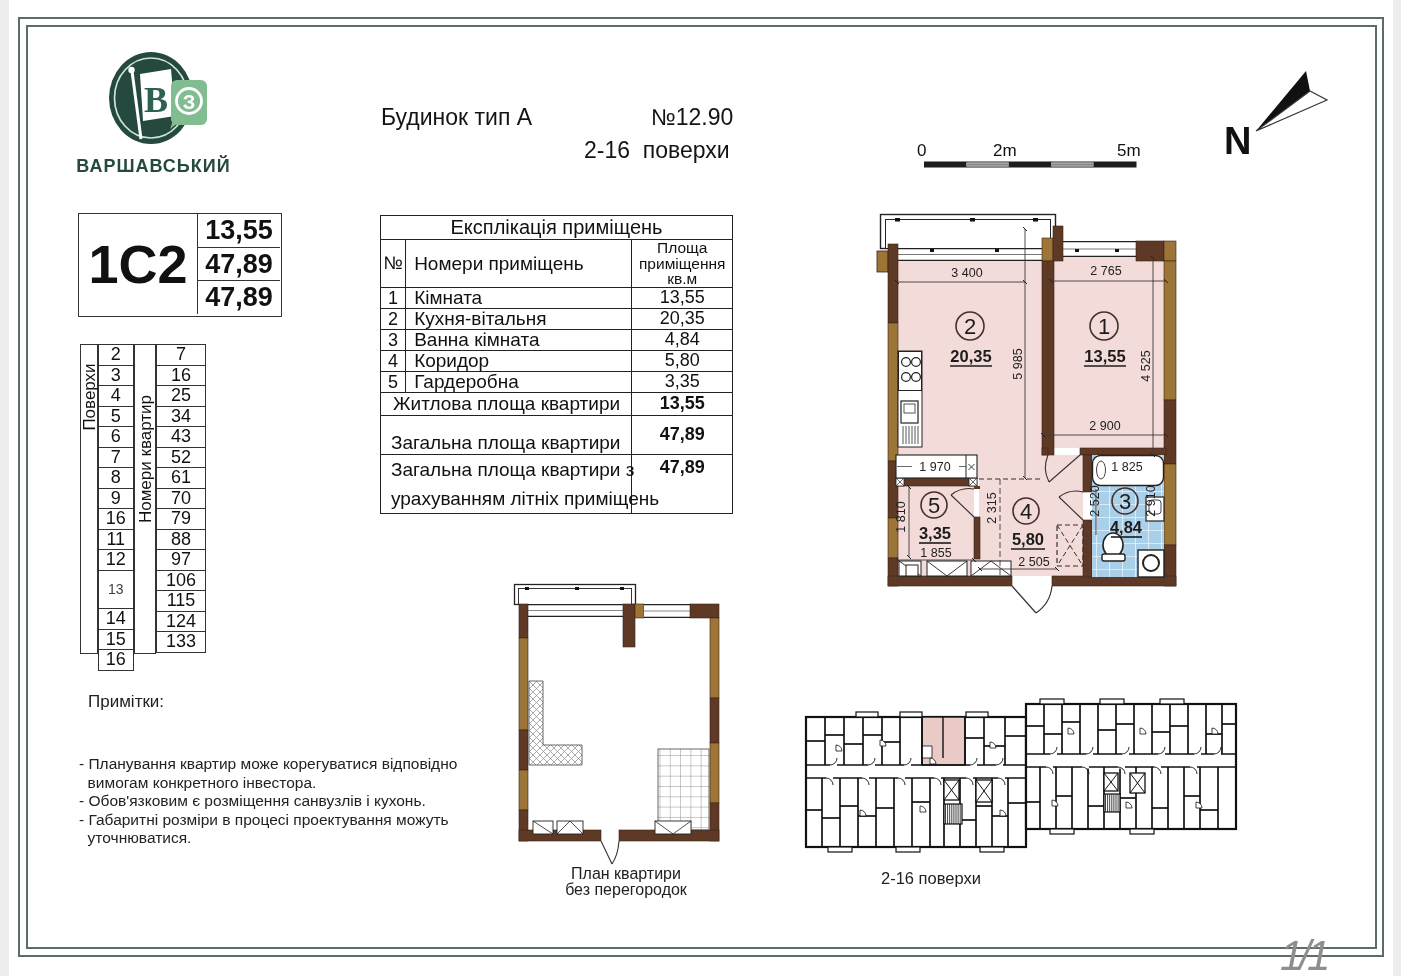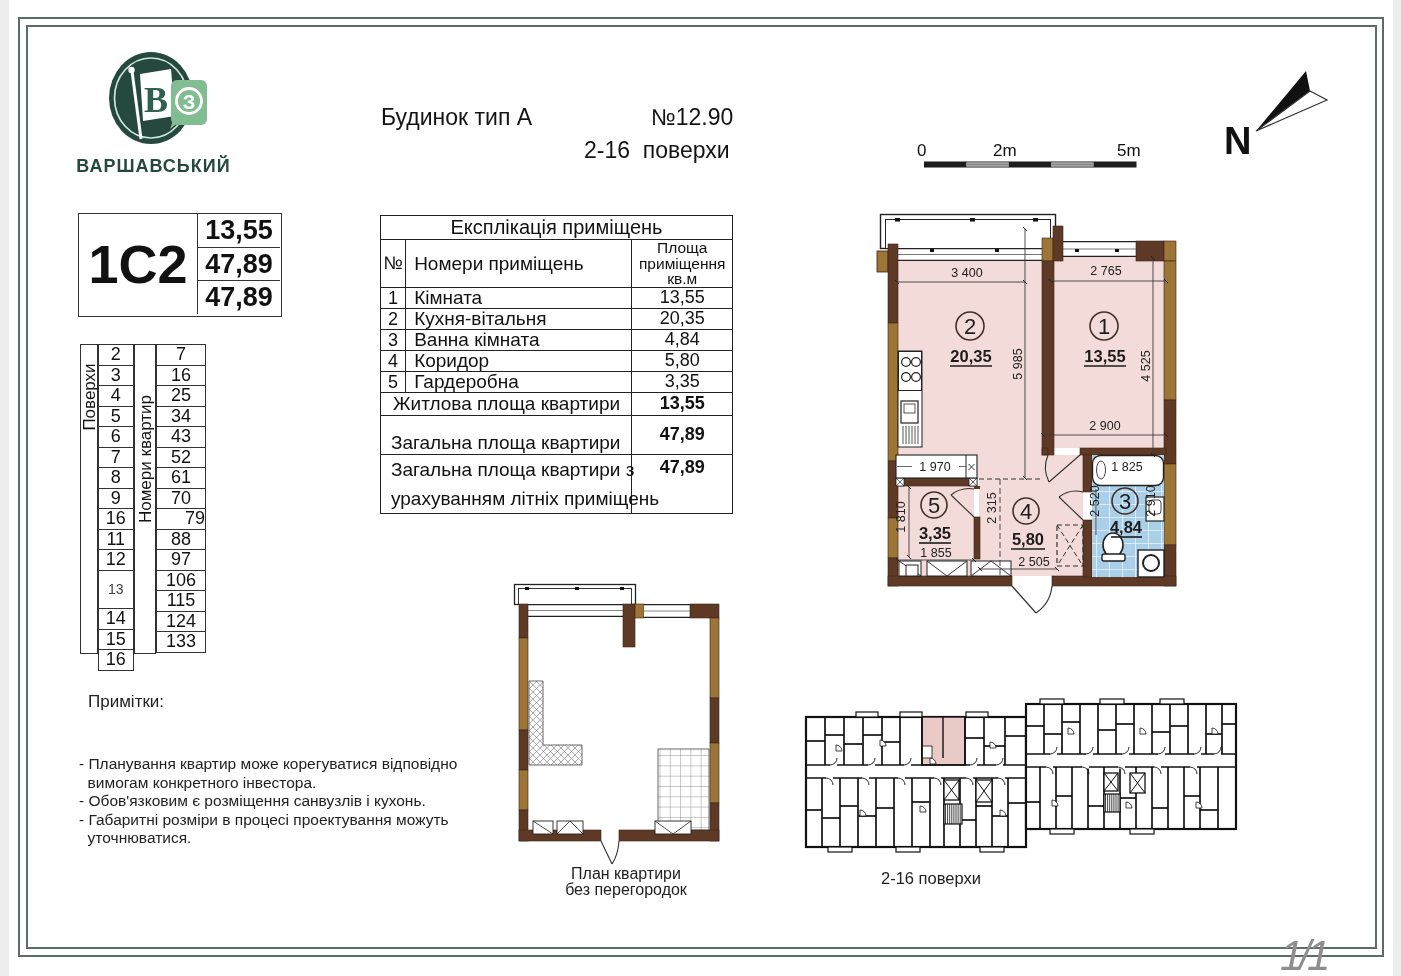--- a/index.html
+++ b/index.html
@@ -146,21 +146,21 @@
     <tr>
           <td style="border:1.5px solid #333; text-align:center; font-size:18px; color:#111; padding:0; height:19.7px; line-height:19.5px;">52</td>
         </tr>
     <tr>
           <td style="border:1.5px solid #333; text-align:center; font-size:18px; color:#111; padding:0; height:19.7px; line-height:19.5px;">61</td>
         </tr>
     <tr>
           <td style="border:1.5px solid #333; text-align:center; font-size:18px; color:#111; padding:0; height:19.7px; line-height:19.5px;">70</td>
         </tr>
     <tr>
-          <td style="border:1.5px solid #333; text-align:right; font-size:18px; color:#111; padding:0; height:19.7px; line-height:19.5px;">79</td>
+          <td style="border:1.5px solid #333; text-align:center; font-size:18px; color:#111; padding:0; height:19.7px; line-height:19.5px;">79</td>
         </tr>
     <tr>
           <td style="border:1.5px solid #333; text-align:center; font-size:18px; color:#111; padding:0; height:19.7px; line-height:19.5px;">88</td>
         </tr>
     <tr>
           <td style="border:1.5px solid #333; text-align:center; font-size:18px; color:#111; padding:0; height:19.7px; line-height:19.5px;">97</td>
         </tr>
     <tr>
           <td style="border:1.5px solid #333; text-align:center; font-size:18px; color:#111; padding:0; height:19.7px; line-height:19.5px;">106</td>
         </tr>

